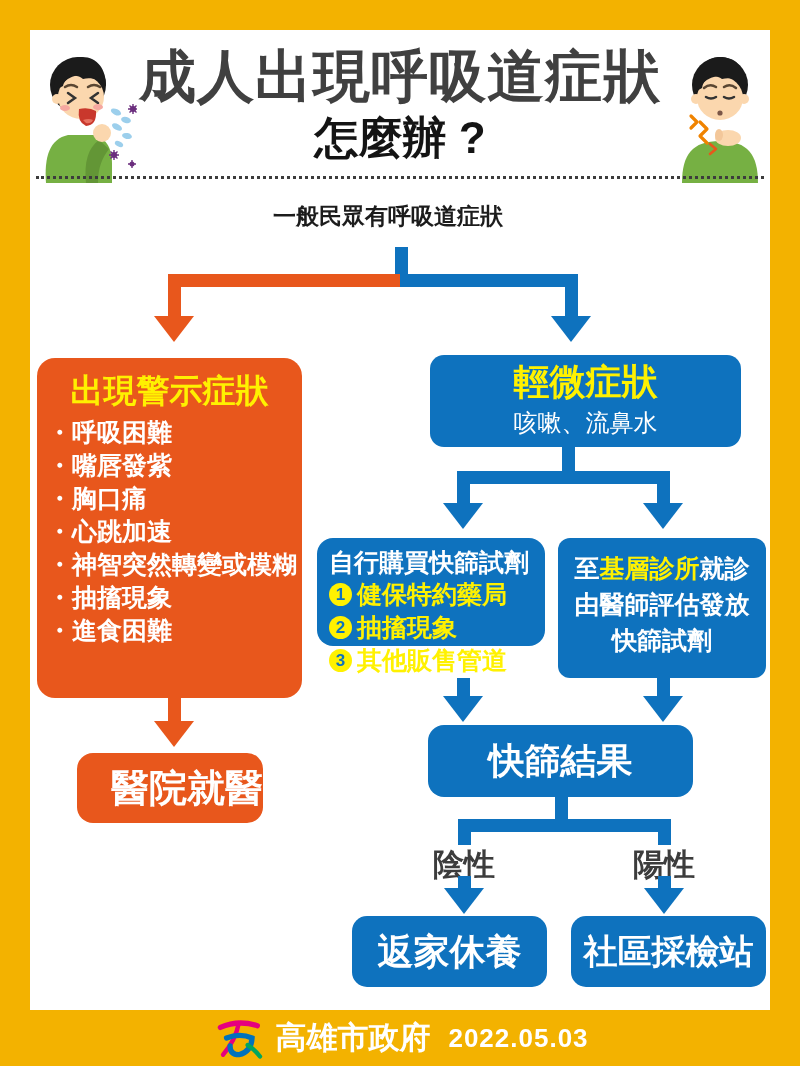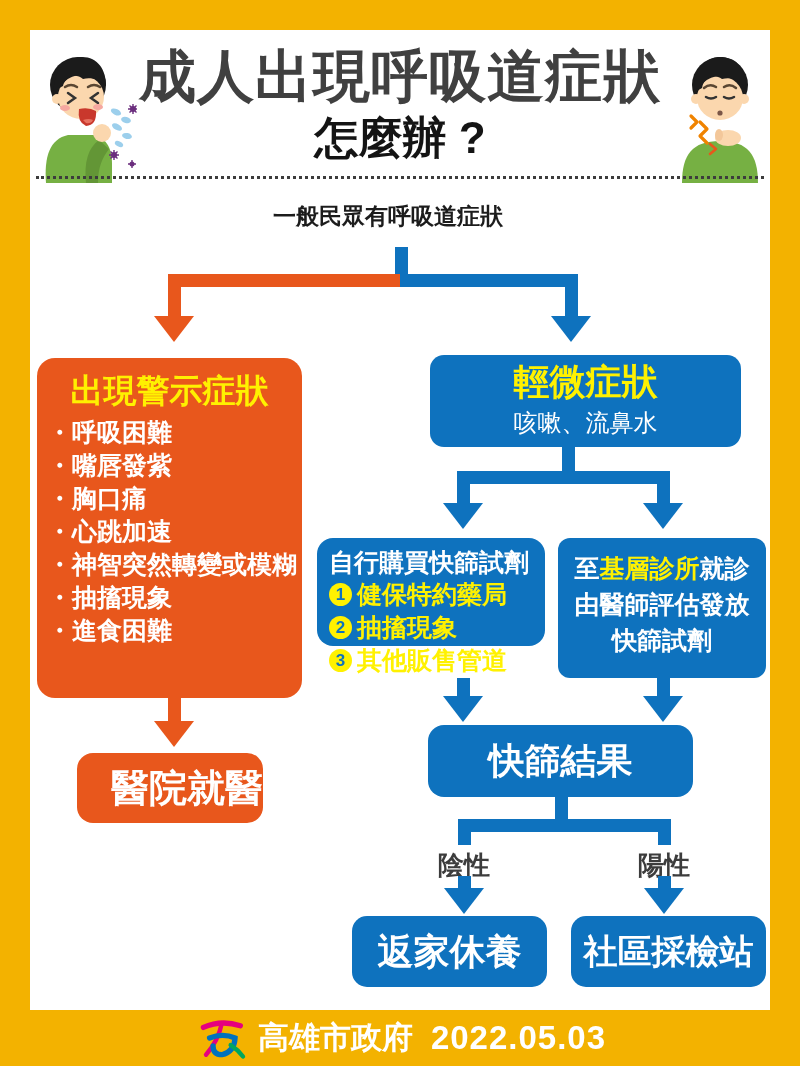--- a/index.html
+++ b/index.html
@@ -45,30 +45,30 @@
   .selfbuy-box{left:317px;top:538px;width:228px;height:108px;border-radius:16px;padding:8px 0 8px 12px;}
   .selfbuy-title{font-size:25px;font-weight:800;color:#fff;line-height:32px;white-space:nowrap;}
   .channel{font-size:25px;font-weight:800;color:#FFF100;line-height:33px;white-space:nowrap;display:flex;align-items:center;}
   .num-circle{display:inline-block;width:23px;height:23px;border-radius:50%;background:#FFF100;
     color:#0E72BE;font-size:17px;font-weight:900;text-align:center;line-height:23px;margin-right:5px;flex:0 0 auto;}
   .clinic-box{left:558px;top:538px;width:208px;height:140px;border-radius:12px;text-align:center;padding-top:12px;}
   .clinic-box .ln{font-size:25px;font-weight:800;color:#fff;line-height:36px;white-space:nowrap;}
   .clinic-box .hl{color:#FFF100;}
   .result-box{left:428px;top:725px;width:265px;height:72px;border-radius:16px;
     font-size:36px;font-weight:900;text-align:center;line-height:72px;}
-  .result-label{position:absolute;width:100px;text-align:center;font-size:26px;font-weight:900;color:#3C3C3C;line-height:34px;}
+  .result-label{position:absolute;width:100px;text-align:center;font-size:31px;font-weight:900;color:#3C3C3C;line-height:34px;}
   .home-box{left:352px;top:916px;width:195px;height:71px;border-radius:15px;
     font-size:36px;font-weight:900;text-align:center;line-height:71px;}
   .station-box{left:571px;top:916px;width:195px;height:71px;border-radius:15px;
     font-size:34px;font-weight:900;text-align:center;line-height:71px;}
   
   .footer{position:absolute;left:0;top:1010px;width:800px;height:56px;display:flex;
     align-items:center;justify-content:center;}
   .footer .org{font-size:31px;font-weight:900;color:#fff;margin-left:10px;}
-  .footer .date{font-size:33px;font-weight:800;color:#fff;margin-left:18px;letter-spacing:1px;text-align:center;}
+  .footer .date{font-size:26px;font-weight:800;color:#fff;margin-left:18px;letter-spacing:1px;text-align:center;}
   .logo{width:54px;height:44px;}
   .logo svg{display:block;width:100%;height:100%;}
 </style>
 </head>
 <body>
 
 <div class="canvas">
   <div class="panel"></div>
 
   <div class="illu" style="left:32px;top:52px;width:105px;height:132px;">

